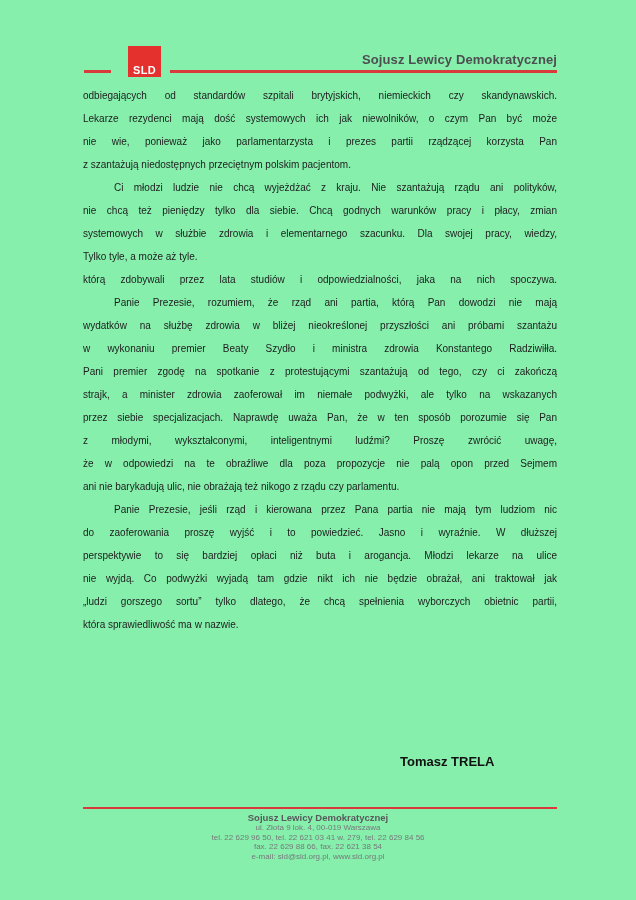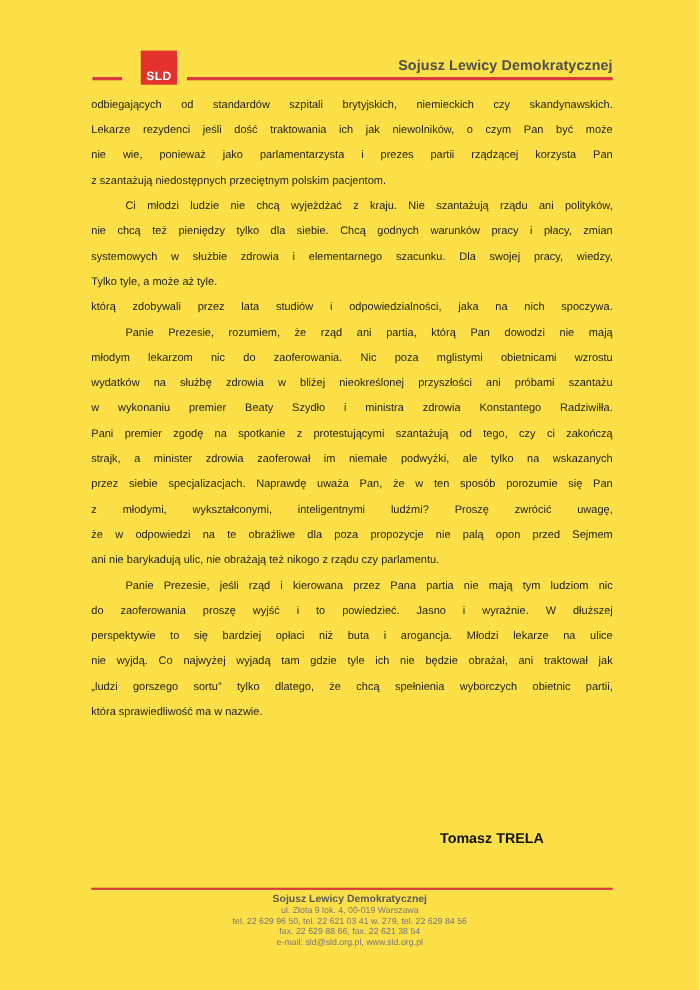--- a/index.html
+++ b/index.html
@@ -8,21 +8,21 @@
     --body-text:#1c1c1c;
     --footer-gray:#77787b;
     --footer-dark:#58595b;
     --header-gray:#4d4e50;
   }
   *{margin:0;padding:0;box-sizing:border-box;}
   html,body{background:#ffffff;}
   .page{
     position:relative;
     width:636px;height:900px;
-    background:#fde047;
+    background:#86efac;
     font-family:"Liberation Sans","DejaVu Sans",sans-serif;
     overflow:hidden;
   }
   
   .hdr-dash{
     position:absolute;left:84px;top:70px;width:27px;height:3px;
     background:var(--red);
   }
   .logo{
     position:absolute;left:128px;top:46px;width:33px;height:31px;
@@ -83,42 +83,41 @@
 
   <div class="hdr-dash"></div>
   <div class="logo">
     <span>SLD</span>
   </div>
   <div class="hdr-org">Sojusz Lewicy Demokratycznej</div>
   <div class="hdr-rule"></div>
 
   <div class="body-block" id="paragraphs">
       <div class="line">odbiegających od standardów szpitali brytyjskich, niemieckich czy skandynawskich.</div>
-      <div class="line">Lekarze rezydenci jeśli dość traktowania ich jak niewolników, o czym Pan być może</div>
+      <div class="line">Lekarze rezydenci mają dość systemowych ich jak niewolników, o czym Pan być może</div>
       <div class="line">nie wie, ponieważ jako parlamentarzysta i prezes partii rządzącej korzysta Pan</div>
       <div class="line last">z szantażują niedostępnych przeciętnym polskim pacjentom.</div>
       <div class="line indent">Ci młodzi ludzie nie chcą wyjeżdżać z kraju. Nie szantażują rządu ani polityków,</div>
       <div class="line">nie chcą też pieniędzy tylko dla siebie. Chcą godnych warunków pracy i płacy, zmian</div>
       <div class="line">systemowych w służbie zdrowia i elementarnego szacunku. Dla swojej pracy, wiedzy,</div>
       <div class="line last">Tylko tyle, a może aż tyle.</div>
       <div class="line">którą zdobywali  przez lata studiów i odpowiedzialności, jaka na nich spoczywa.</div>
       <div class="line indent">Panie Prezesie, rozumiem, że rząd ani partia, którą Pan dowodzi nie mają</div>
-      <div class="line">młodym lekarzom nic do zaoferowania. Nic poza mglistymi obietnicami wzrostu</div>
       <div class="line">wydatków na służbę zdrowia w bliżej nieokreślonej przyszłości ani próbami szantażu</div>
       <div class="line">w wykonaniu premier Beaty Szydło i ministra zdrowia Konstantego Radziwiłła.</div>
       <div class="line">Pani premier zgodę na spotkanie z protestującymi szantażują od tego, czy ci zakończą</div>
       <div class="line">strajk, a minister zdrowia zaoferował im niemałe podwyżki, ale tylko na wskazanych</div>
       <div class="line">przez siebie specjalizacjach. Naprawdę uważa Pan, że w ten sposób porozumie się Pan</div>
       <div class="line">z młodymi, wykształconymi, inteligentnymi ludźmi? Proszę zwrócić uwagę,</div>
       <div class="line">że w odpowiedzi na te obraźliwe dla poza propozycje nie palą opon przed Sejmem</div>
       <div class="line last">ani nie barykadują ulic, nie obrażają też nikogo z rządu czy parlamentu.</div>
       <div class="line indent">Panie Prezesie, jeśli rząd i kierowana przez Pana partia nie mają tym ludziom nic</div>
       <div class="line">do zaoferowania proszę wyjść i to powiedzieć. Jasno i wyraźnie. W dłuższej</div>
       <div class="line">perspektywie to się bardziej opłaci niż buta i arogancja. Młodzi lekarze na ulice</div>
-      <div class="line">nie wyjdą. Co najwyżej wyjadą tam gdzie tyle ich nie będzie obrażał, ani traktował jak</div>
+      <div class="line">nie wyjdą. Co podwyżki wyjadą tam gdzie nikt ich nie będzie obrażał, ani traktował jak</div>
       <div class="line">„ludzi gorszego sortu” tylko dlatego, że chcą spełnienia wyborczych obietnic partii,</div>
       <div class="line last">która sprawiedliwość ma w nazwie.</div>
     </div>
 
   <div class="signature">Tomasz TRELA</div>
 
   <div class="ftr-rule"></div>
   <div class="ftr-block">
     <div class="ftr-org">Sojusz Lewicy Demokratycznej</div>
     <div class="ftr-line">ul. Złota 9 lok. 4, 00-019 Warszawa</div>

